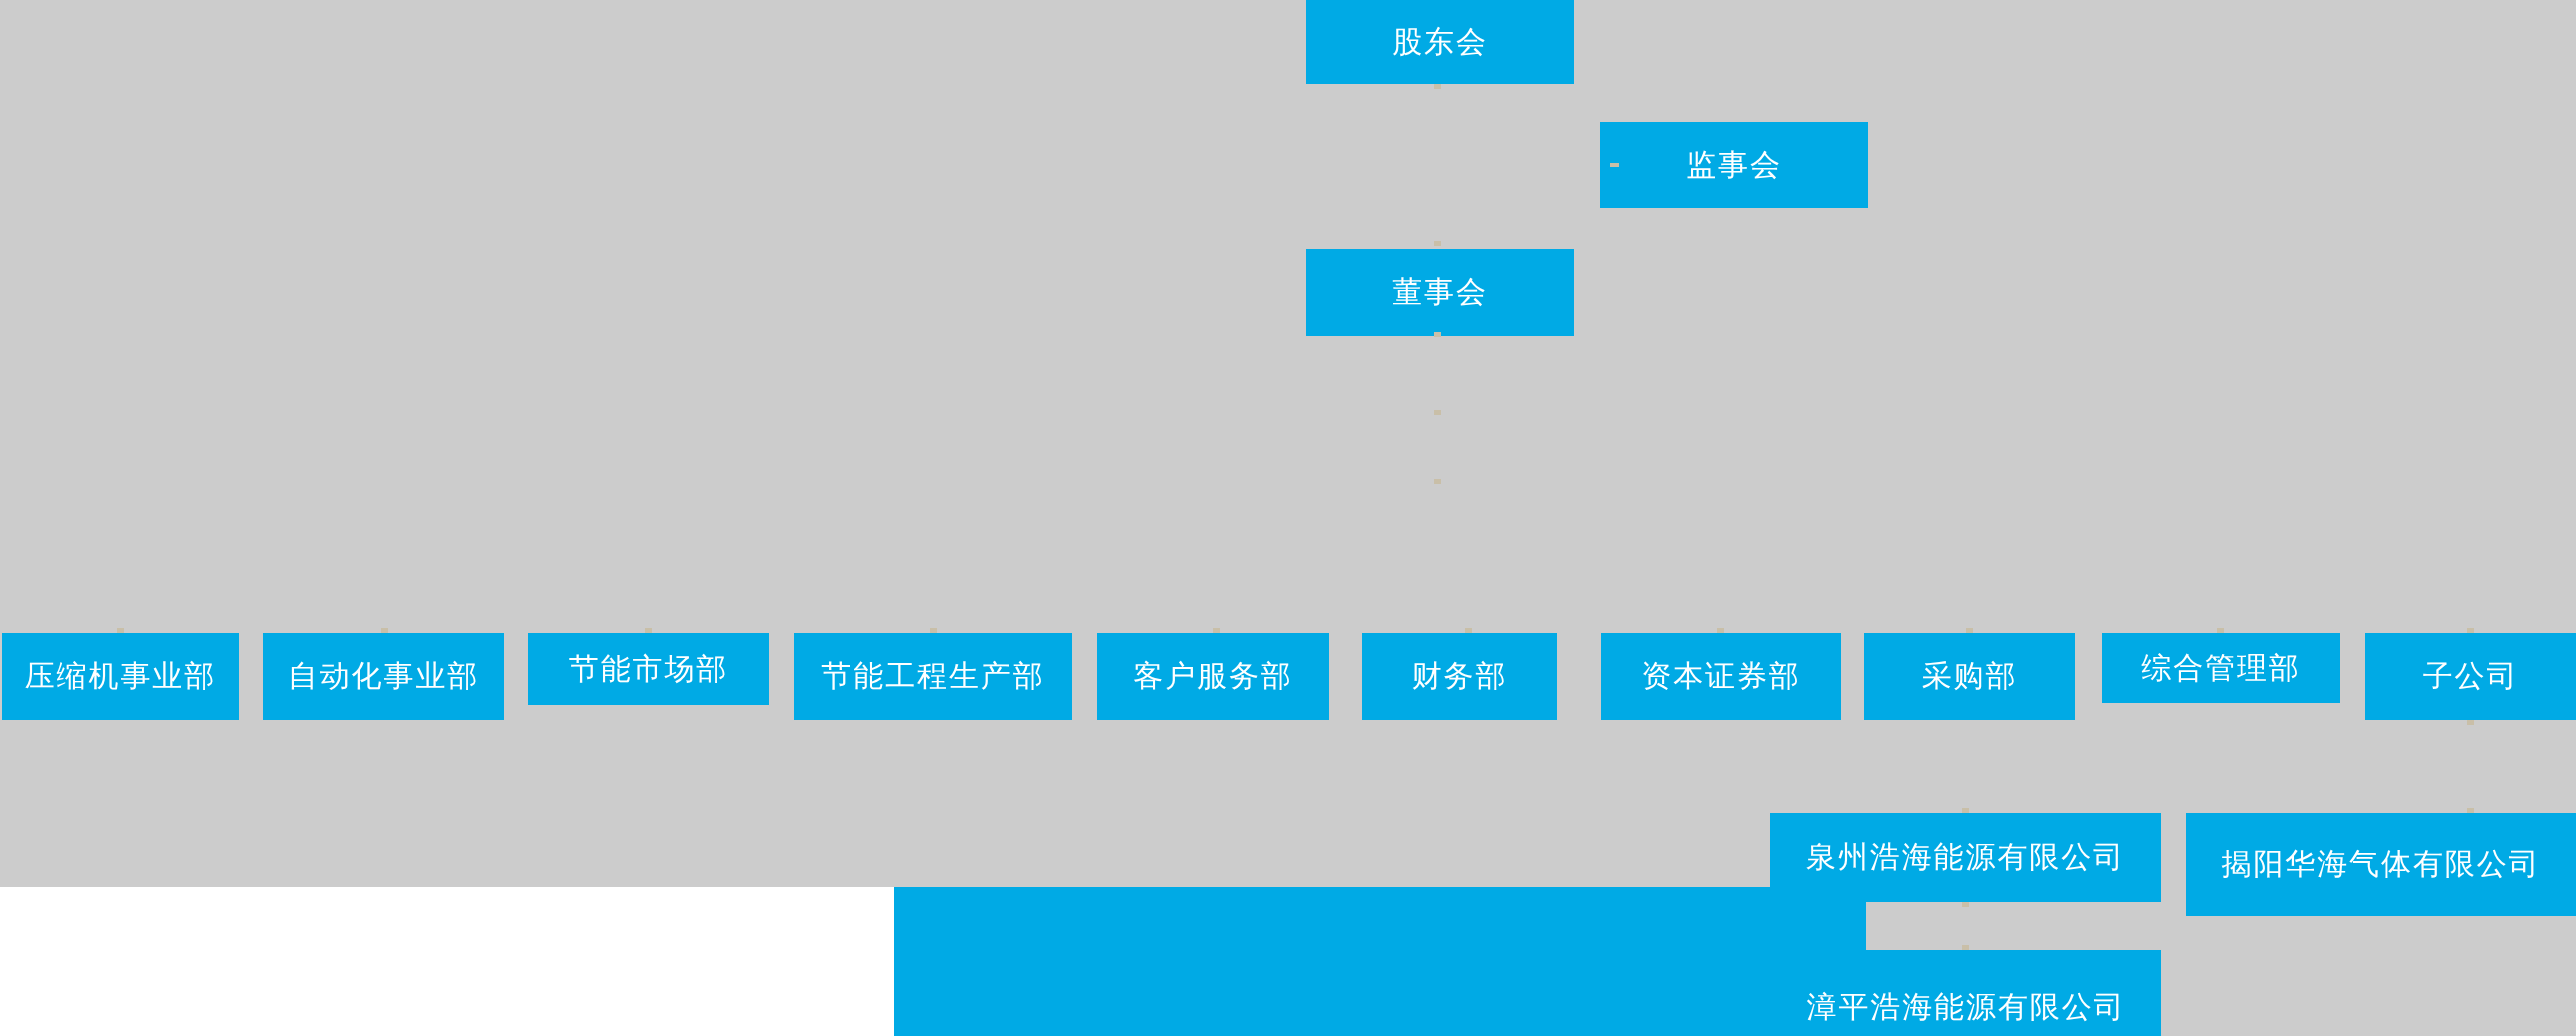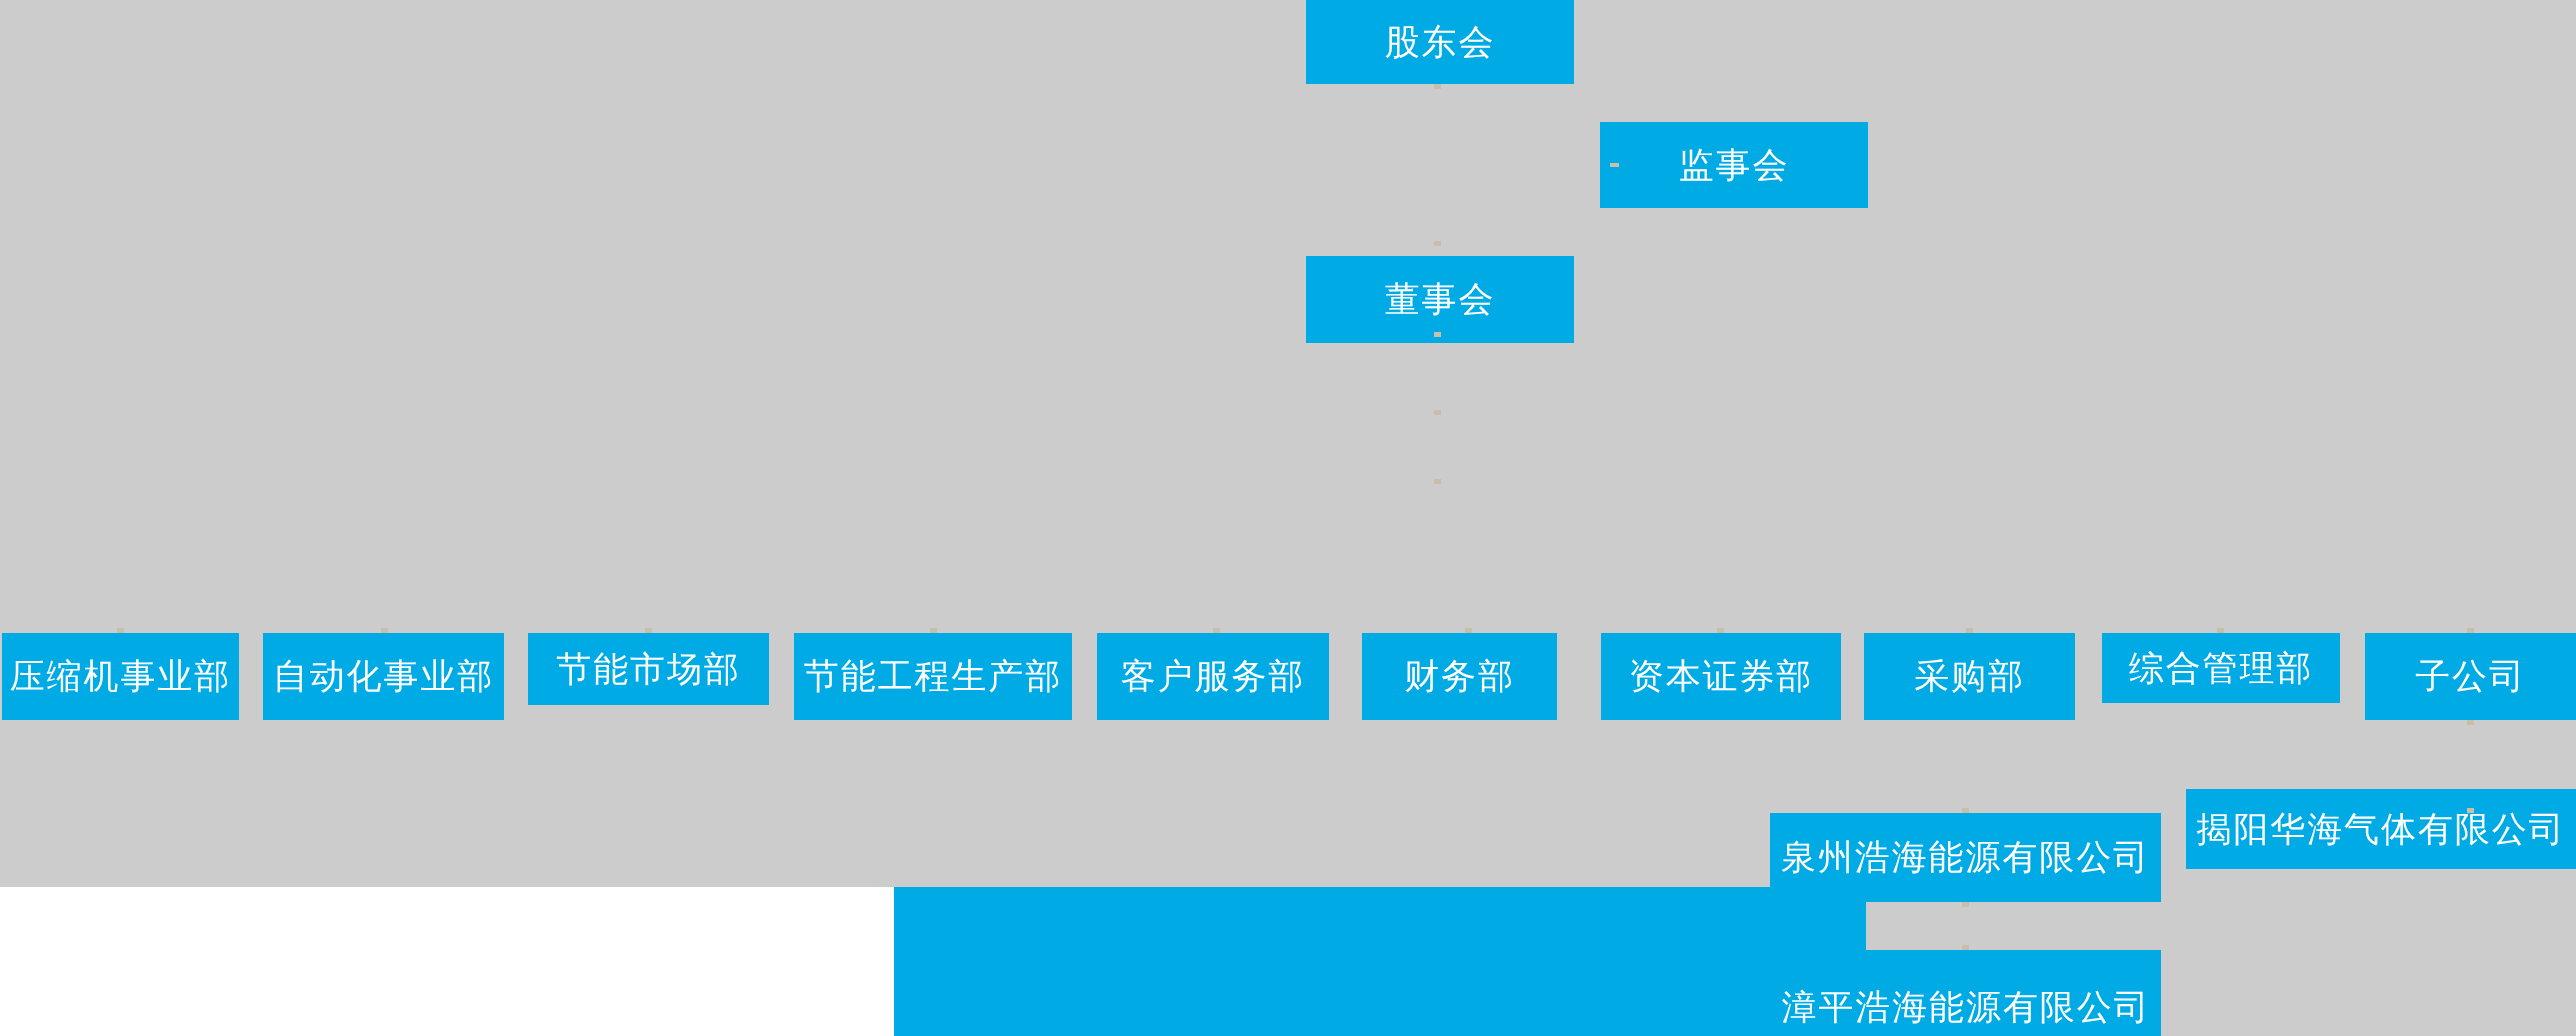--- a/index.html
+++ b/index.html
@@ -22,56 +22,56 @@
     overflow:hidden;
   }
   .bg-rect{position:absolute;}
   .bg-white{left:0;top:887px;width:894px;height:149px;background:var(--panel);}
   .bg-blue{left:894px;top:887px;width:972px;height:149px;background:var(--node);}
   .node{
     position:absolute;
     background:var(--node);
     color:var(--node-text);
     display:flex;align-items:center;justify-content:center;
-    font-size:35px;letter-spacing:1.9px;
+    font-size:30px;letter-spacing:1.9px;
     white-space:nowrap;
     text-align:center;
   }
   .stub{
     position:absolute;
     width:6.6px;height:4.7px;
     background:var(--stub);
   }
   .stub.h{width:8.5px;height:3.8px;}
 </style>
 </head>
 <body>
 
 <div id="canvas">
 
   <div class="bg-rect bg-white"></div>
   <div class="bg-rect bg-blue"></div>
 
   <div class="node" style="left:1306px;top:0;width:268px;height:84px">股东会</div>
   <div class="node" style="left:1600px;top:122px;width:268px;height:86px">监事会</div>
-  <div class="node" style="left:1306px;top:256px;width:268px;height:87px">董事会</div>
+  <div class="node" style="left:1306px;top:249px;width:268px;height:87px">董事会</div>
 
   <div class="node" style="left:1.9px;top:633px;width:237px;height:87px">压缩机事业部</div>
   <div class="node" style="left:263px;top:633px;width:241px;height:87px">自动化事业部</div>
   <div class="node" style="left:528px;top:633px;width:241px;height:72px">节能市场部</div>
   <div class="node" style="left:794px;top:633px;width:278px;height:87px">节能工程生产部</div>
   <div class="node" style="left:1097px;top:633px;width:232px;height:87px">客户服务部</div>
   <div class="node" style="left:1362px;top:633px;width:195px;height:87px">财务部</div>
   <div class="node" style="left:1601px;top:633px;width:240px;height:87px">资本证券部</div>
   <div class="node" style="left:1864px;top:633px;width:211px;height:87px">采购部</div>
   <div class="node" style="left:2102px;top:633px;width:238px;height:70px">综合管理部</div>
   <div class="node" style="left:2365px;top:633px;width:211px;height:87px">子公司</div>
 
   <div class="node" style="left:1770px;top:813px;width:391px;height:89px">泉州浩海能源有限公司</div>
-  <div class="node" style="left:2186px;top:789px;width:390px;height:80px">揭阳华海气体有限公司</div>
+  <div class="node" style="left:2186px;top:813px;width:390px;height:103px">揭阳华海气体有限公司</div>
   <div class="node" style="left:1771px;top:950px;width:390px;height:114px">漳平浩海能源有限公司</div>
 
   <div class="stub" style="left:1434px;top:84px"></div>
   <div class="stub" style="left:1434px;top:241px"></div>
   <div class="stub" style="left:1434px;top:332px"></div>
   <div class="stub" style="left:1434px;top:410px"></div>
   <div class="stub" style="left:1434px;top:479px"></div>
   <div class="stub h" style="left:1610px;top:163px"></div>
   <div class="stub" style="left:117px;top:628px"></div>
   <div class="stub" style="left:381px;top:628px"></div>

